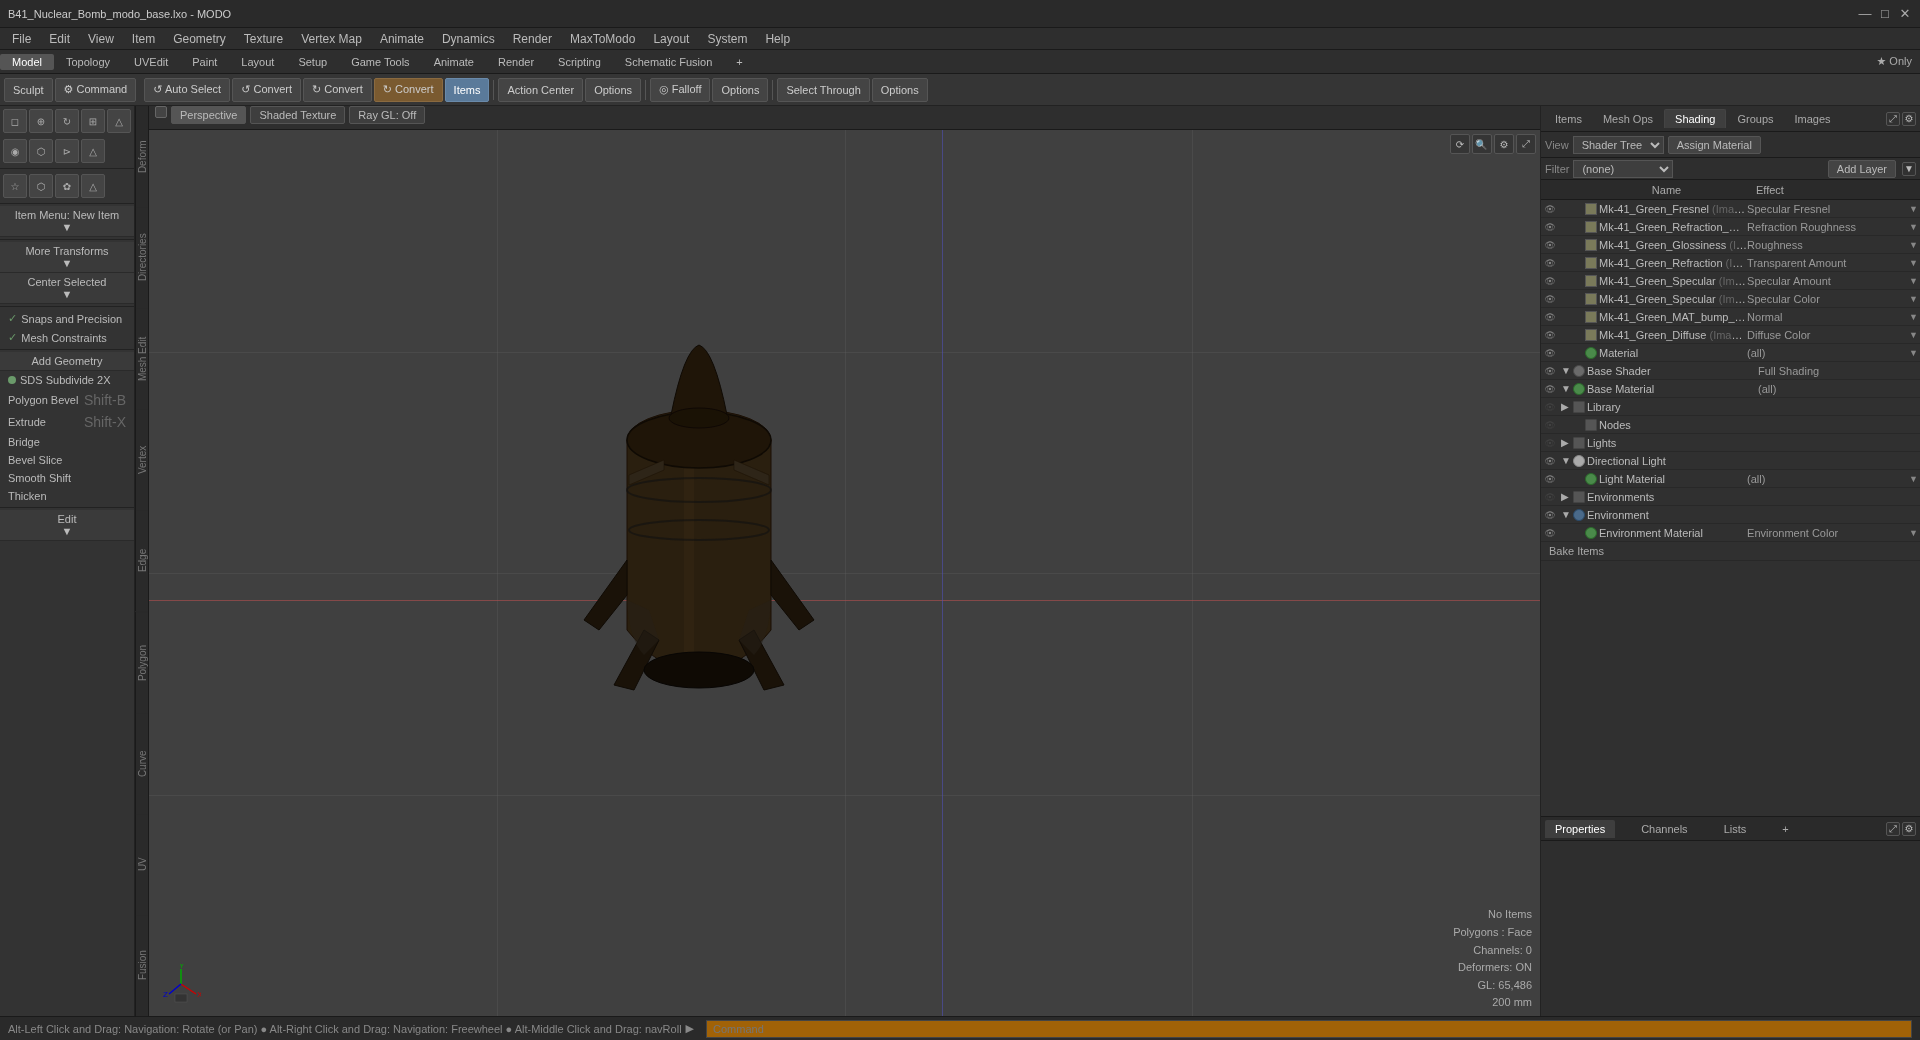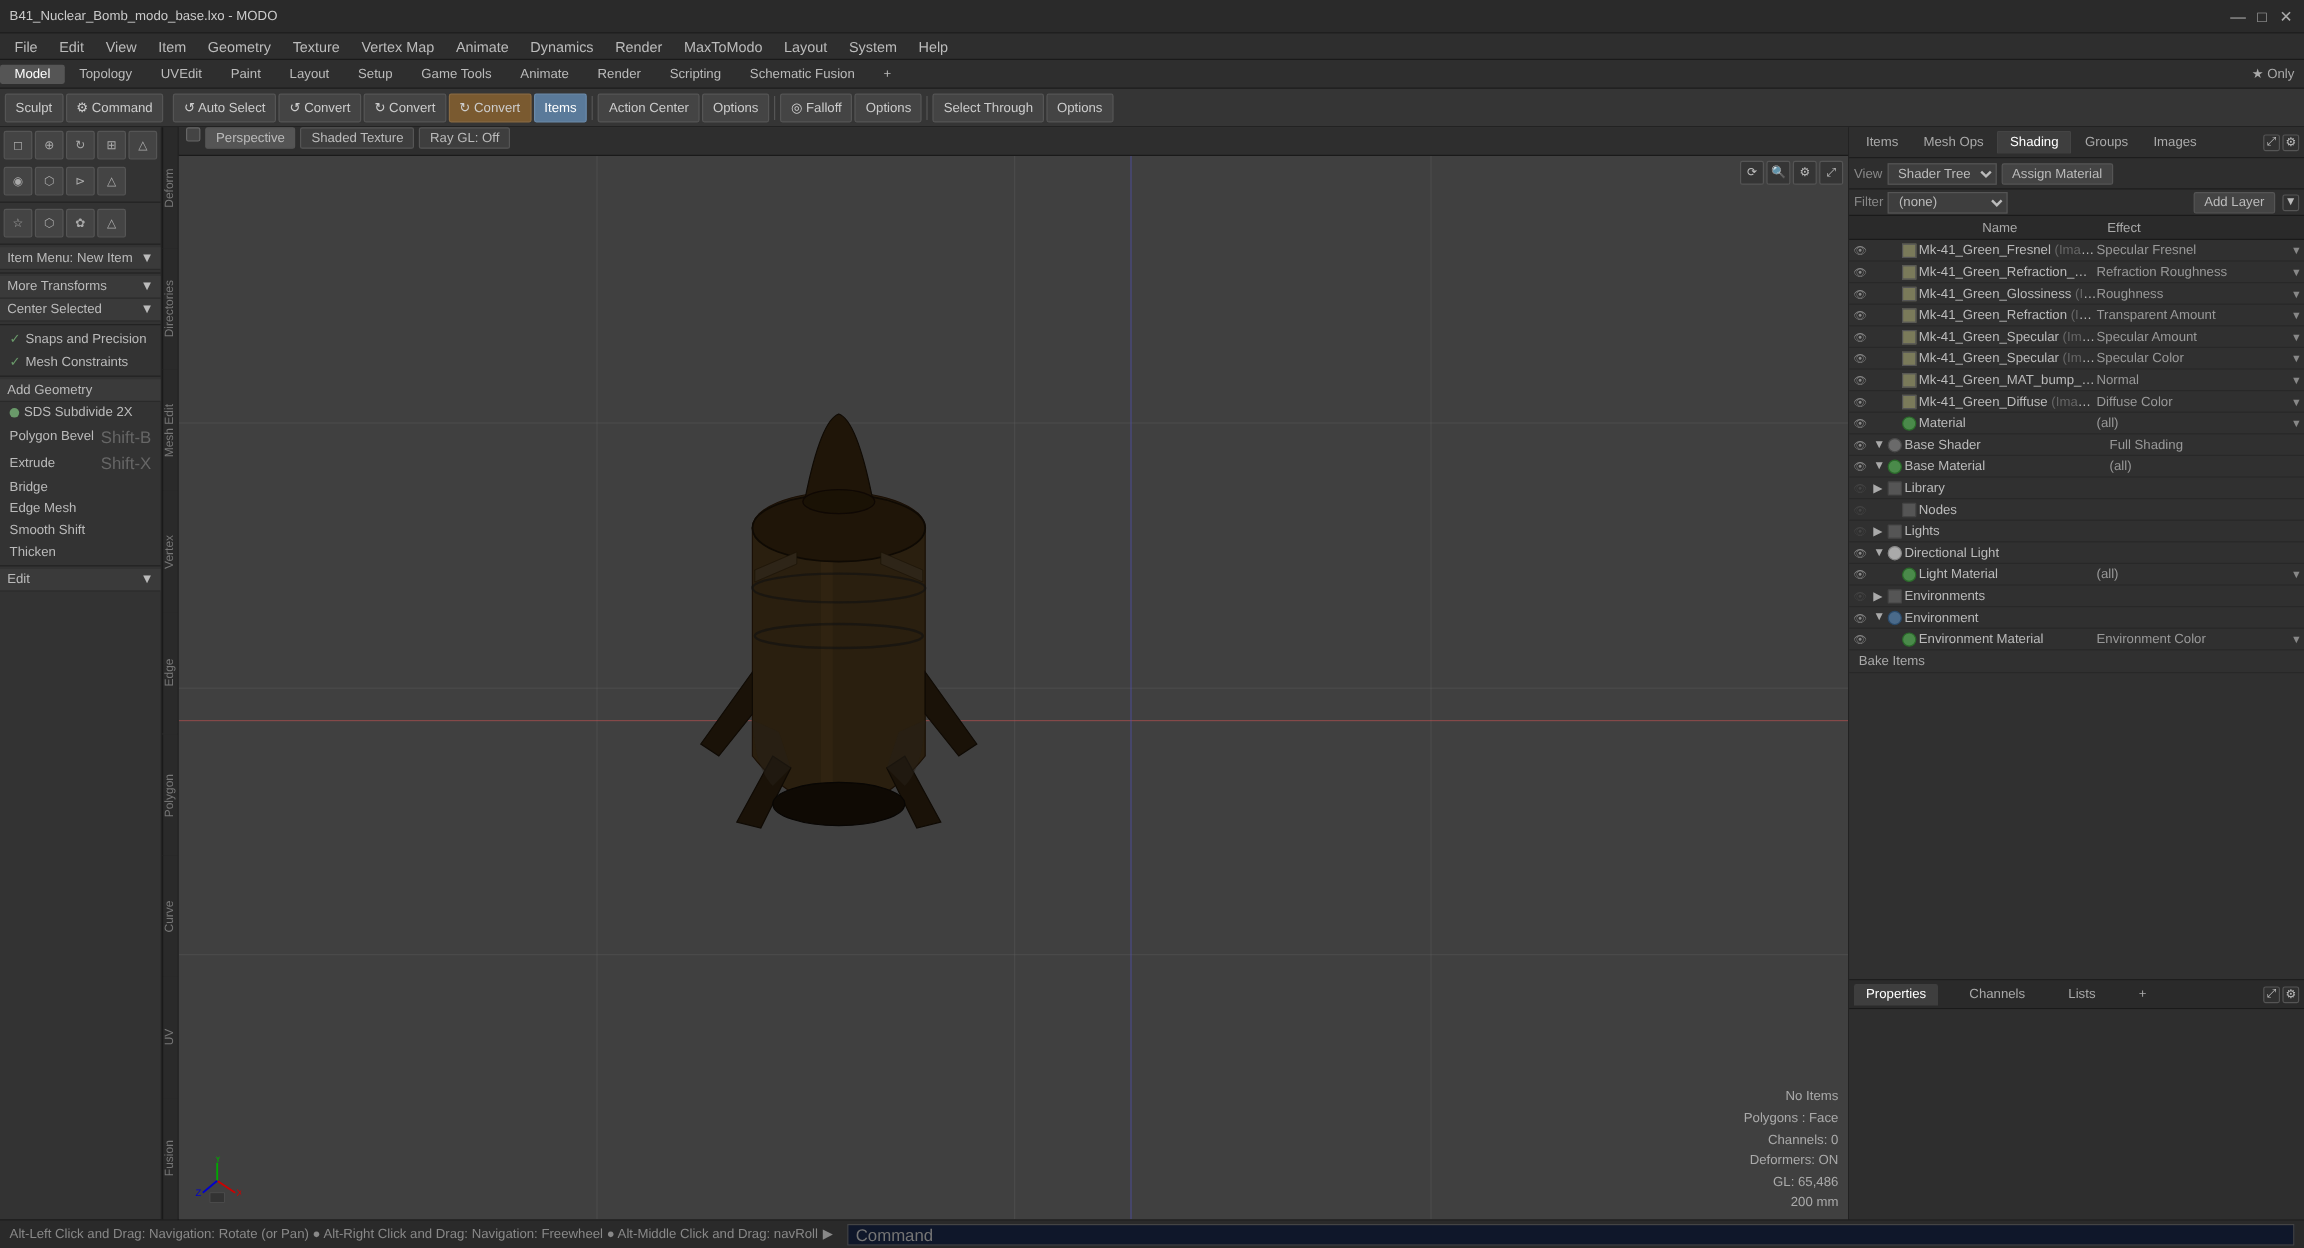--- a/index.html
+++ b/index.html
@@ -29,21 +29,21 @@
     .action-sep { width: 1px; height: 20px; background: #555; margin: 0 2px; }
     
     
     #main-layout { display: flex; height: calc(1040px - 28px - 22px - 24px - 32px - 24px); }
     
     
     #left-panel { width: 135px; background: #333; border-right: 1px solid #222; display: flex; flex-direction: column; overflow: hidden; }
     .tool-icons-row { display: flex; padding: 3px; gap: 2px; flex-wrap: wrap; }
     .tool-icon { width: 24px; height: 24px; background: #444; border: 1px solid #555; border-radius: 2px; cursor: pointer; display: flex; align-items: center; justify-content: center; color: #aaa; font-size: 10px; }
     .panel-separator { height: 1px; background: #222; margin: 2px 0; }
-    .panel-dropdown { display: flex; align-items: center; justify-content: space-between; padding: 3px 6px; background: #3a3a3a; border-bottom: 1px solid #2a2a2a; cursor: pointer; font-size: 11px; color: #bbb; }
+    .panel-dropdown { display: flex; align-items: center; justify-content: space-between; padding: 3px 6px; background: #3a3a3a; border-bottom: 1px solid #2a2a2a; cursor: pointer; font-size: 11px; color: #bbb; flex-direction: column; }
     .tool-item { padding: 3px 8px; cursor: pointer; color: #bbb; font-size: 11px; display: flex; align-items: center; gap: 4px; }
     .tool-item.has-shortcut { justify-content: space-between; }
     .shortcut { color: #666; font-size: 14px; }
     .tool-item .dot { width: 8px; height: 8px; border-radius: 50%; background: #6a9a6a; display: inline-block; }
     
     
     #viewport-area { flex: 1; display: flex; flex-direction: column; background: #3a3a3a; }
     #viewport-header { height: 24px; background: #2e2e2e; display: flex; align-items: flex-start; padding: 0 6px; gap: 4px; border-bottom: 1px solid #1a1a1a; }
     .viewport-btn { padding: 2px 8px; background: #3e3e3e; border: 1px solid #555; color: #bbb; font-size: 11px; cursor: pointer; border-radius: 2px; }
     .viewport-btn.active { background: #555; }
@@ -61,21 +61,21 @@
     #bomb-svg { width: 100%; height: 100%; }
     
     
     #viewport-info { position: absolute; bottom: 4px; right: 8px; text-align: right; color: #aaa; font-size: 11px; line-height: 1.6; }
     
     
     #axes-indicator { position: absolute; bottom: 12px; left: 12px; width: 40px; height: 40px; }
     
     
     #statusbar { height: 24px; background: #2a2a2a; display: flex; align-items: center; padding: 0 8px; border-top: 1px solid #1a1a1a; color: #888; font-size: 11px; justify-content: space-between; }
-    #command-input { flex: 1; background: #0f172a; border: 1px solid #444; color: #ccc; padding: 2px 6px; font-size: 14px; height: 18px; margin-left: 8px; }
+    #command-input { flex: 1; background: #a16207; border: 1px solid #444; color: #ccc; padding: 2px 6px; font-size: 11px; height: 18px; margin-left: 8px; }
     
     
     #right-panel { width: 380px; background: #333; border-left: 1px solid #222; display: flex; flex-direction: column; }
     #right-panel-tabs { height: 26px; background: #2e2e2e; display: flex; align-items: center; border-bottom: 1px solid #1a1a1a; padding: 0 4px; gap: 1px; }
     .right-tab { padding: 3px 10px; color: #aaa; cursor: pointer; font-size: 11px; border-radius: 2px 2px 0 0; }
     .right-tab.active { background: #3e3e3e; color: #fff; border: 1px solid #444; border-bottom: none; }
     #right-panel-header { height: 26px; background: #2e2e2e; display: flex; align-items: center; padding: 0 4px; gap: 4px; border-bottom: 1px solid #1a1a1a; }
     .rp-label { color: #888; font-size: 11px; }
     .rp-select { background: #3e3e3e; border: 1px solid #555; color: #bbb; font-size: 11px; padding: 1px 4px; cursor: pointer; }
     .rp-btn { padding: 2px 8px; background: #444; border: 1px solid #555; color: #bbb; font-size: 11px; cursor: pointer; border-radius: 2px; }
@@ -242,21 +242,21 @@
       <span class="shortcut">Shift-B</span>
     </div>
     <div class="tool-item has-shortcut">
       <span>Extrude</span>
       <span class="shortcut">Shift-X</span>
     </div>
     <div class="tool-item">
       <span>Bridge</span>
     </div>
     <div class="tool-item">
-      <span>Edge Mesh</span>
+      <span>Bevel Slice</span>
     </div>
     <div class="tool-item">
       <span>Smooth Shift</span>
     </div>
     <div class="tool-item">
       <span>Thicken</span>
     </div>
     <div class="panel-separator"></div>
 
     <div class="panel-dropdown">

